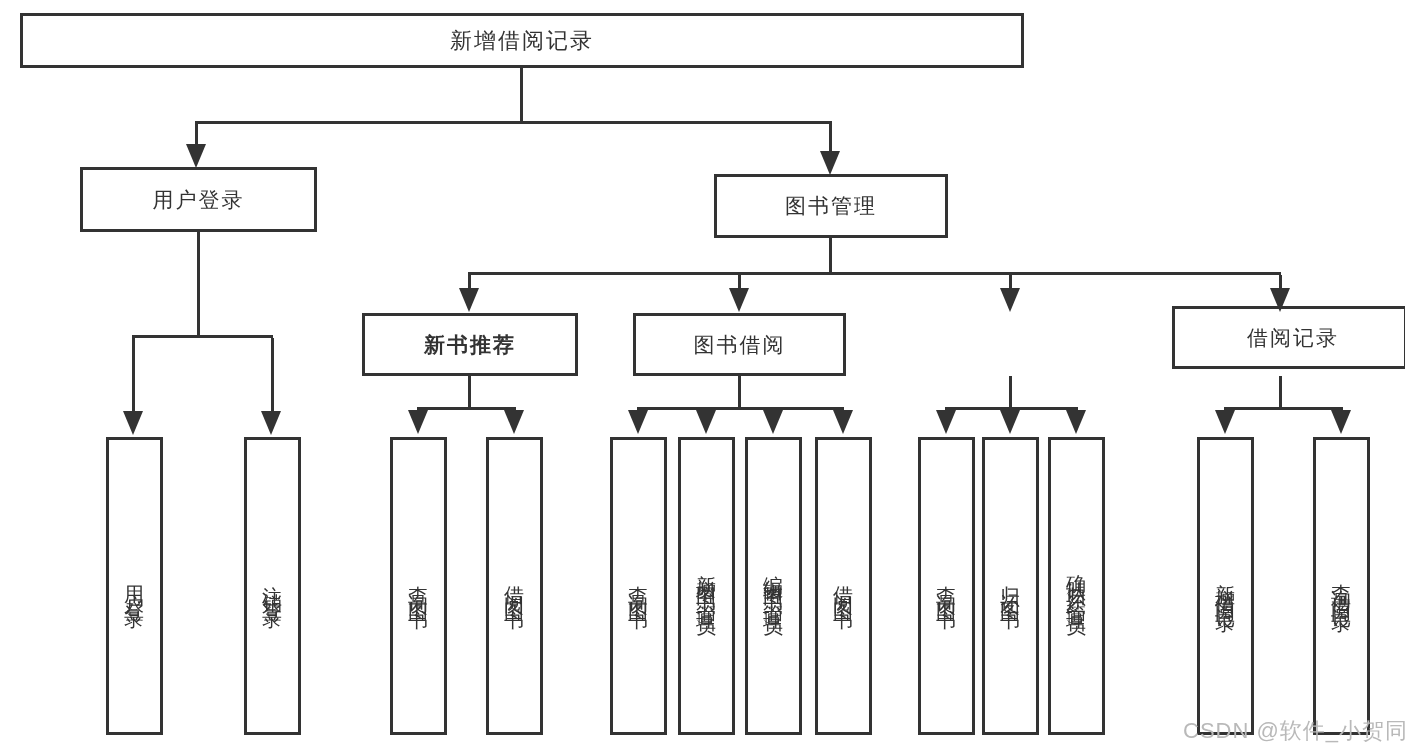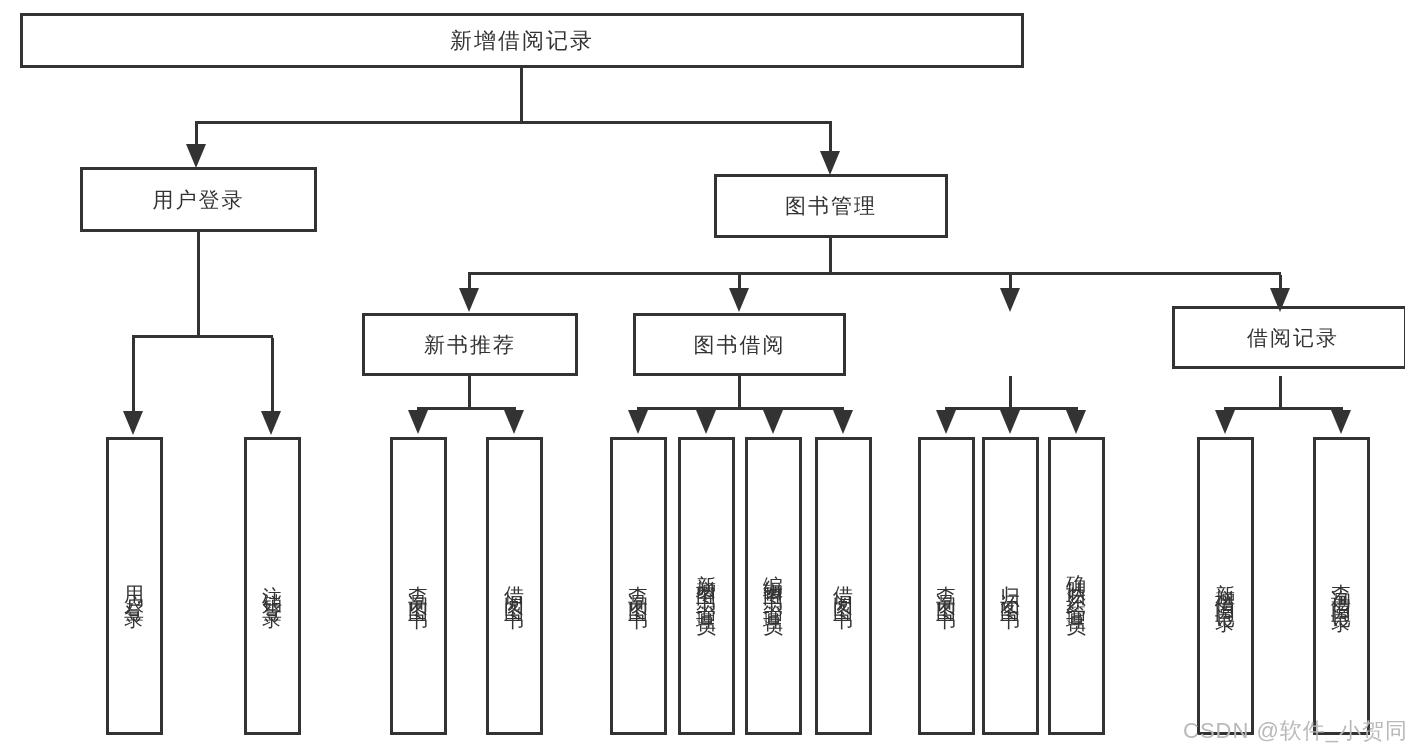--- a/index.html
+++ b/index.html
@@ -68,21 +68,21 @@
     <span class="root-label">新增借阅记录</span>
   </div>
 
   <div class="box" style="left:80px;top:167px;width:237px;height:65px;">
     <span class="hlabel">用户登录</span>
   </div>
   <div class="box" style="left:714px;top:174px;width:234px;height:64px;">
     <span class="hlabel">图书管理</span>
   </div>
 
-  <div class="box" style="left:362px;top:313px;width:216px;height:63px;">
+  <div class="box" style="left:362px;top:313px;width:216px;height:63px;font-weight:bold;">
     <span class="hlabel">新书推荐</span>
   </div>
   <div class="box" style="left:633px;top:313px;width:213px;height:63px;align-items:center;">
     <span class="hlabel">图书借阅</span>
   </div>
   <div class="box" style="left:1172px;top:306px;width:235px;height:63px;padding-left:7px;">
     <span class="hlabel">借阅记录</span>
   </div>
 
   <div class="box" style="left:106px;top:437px;width:57px;height:298px;">

